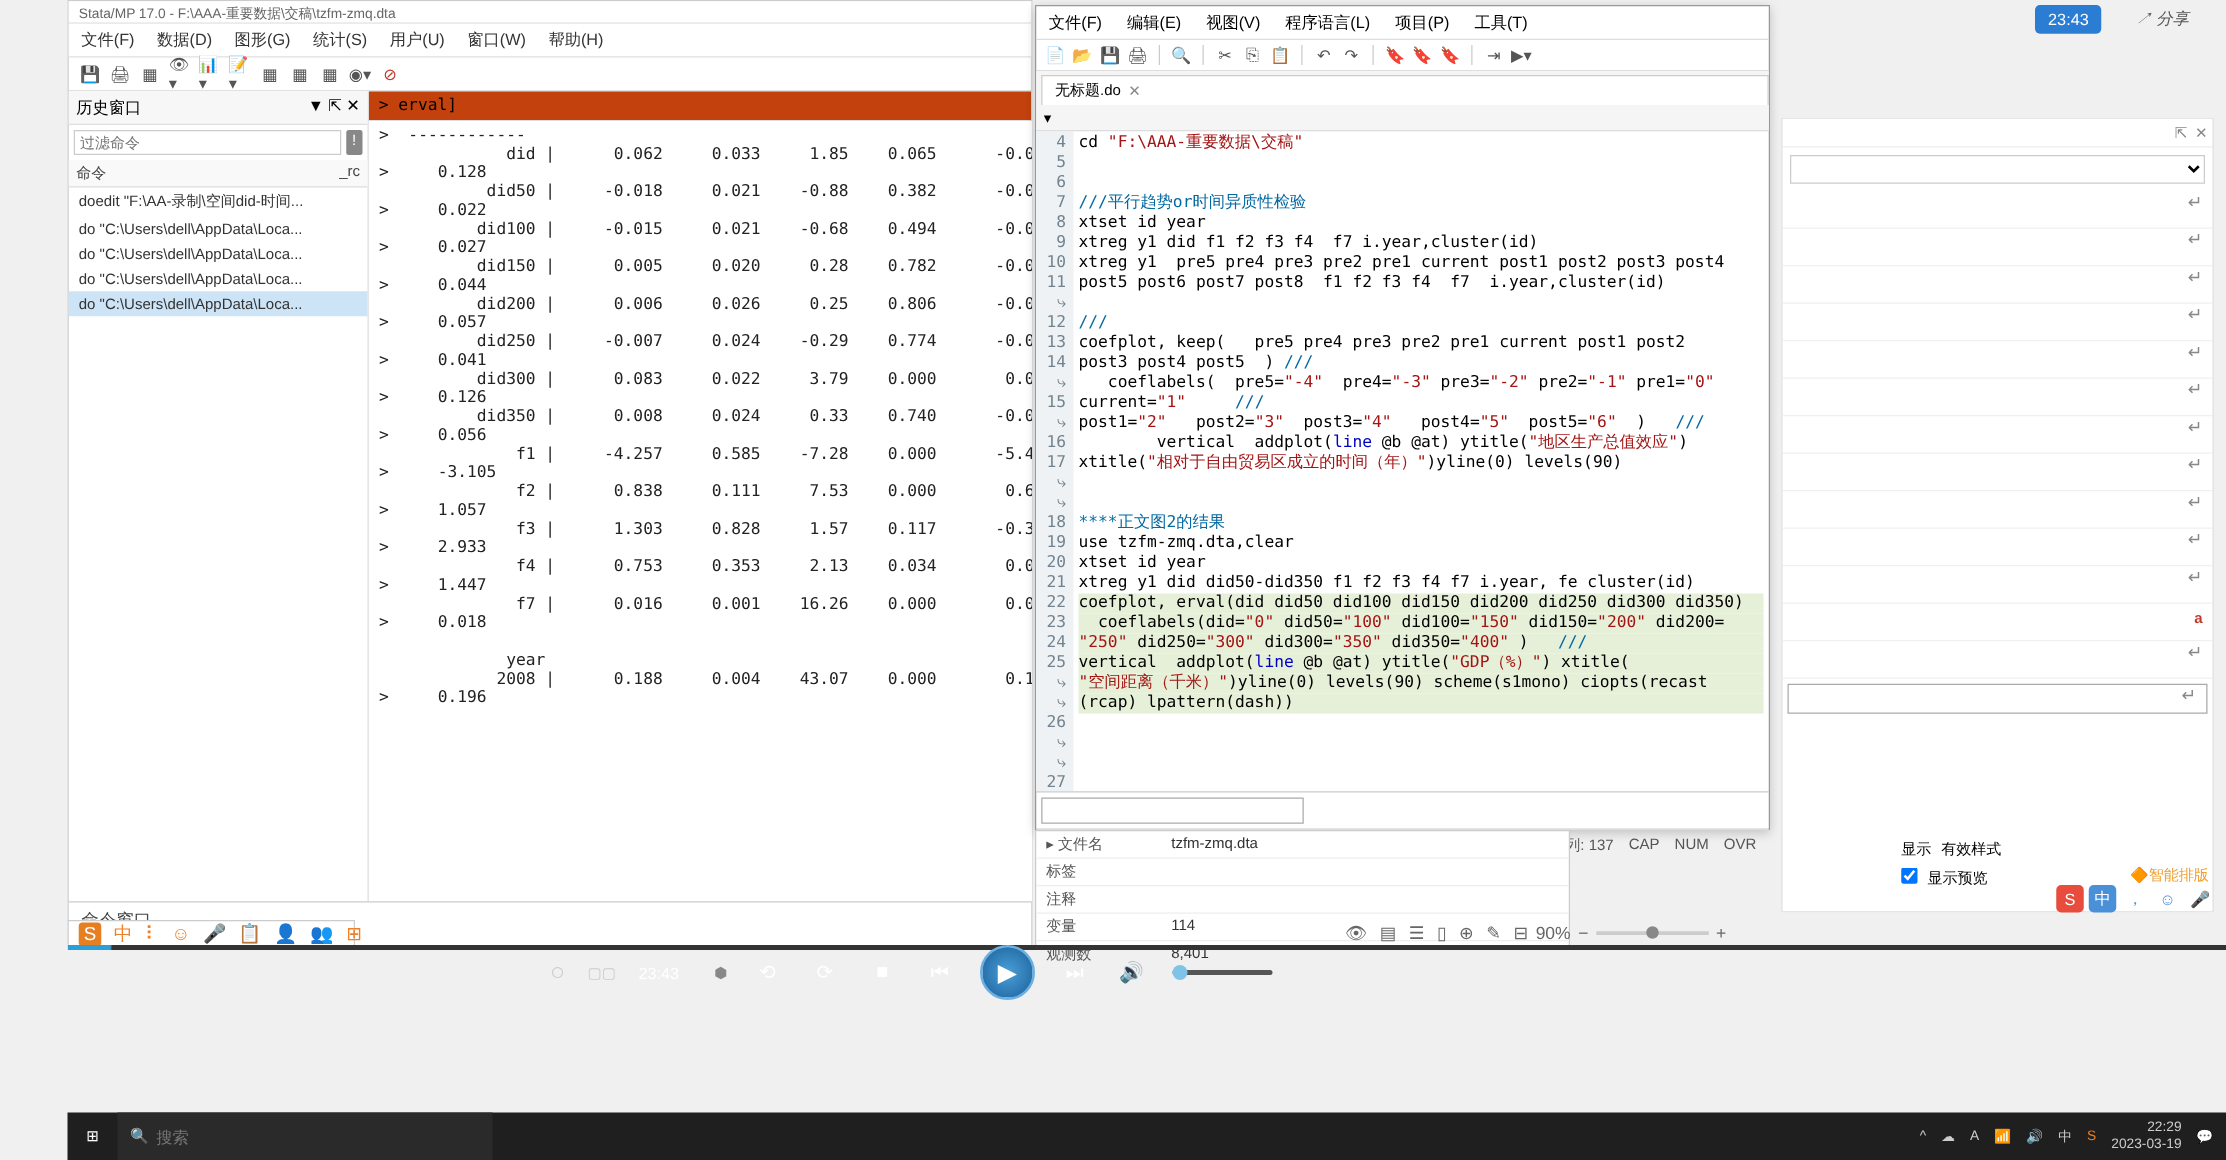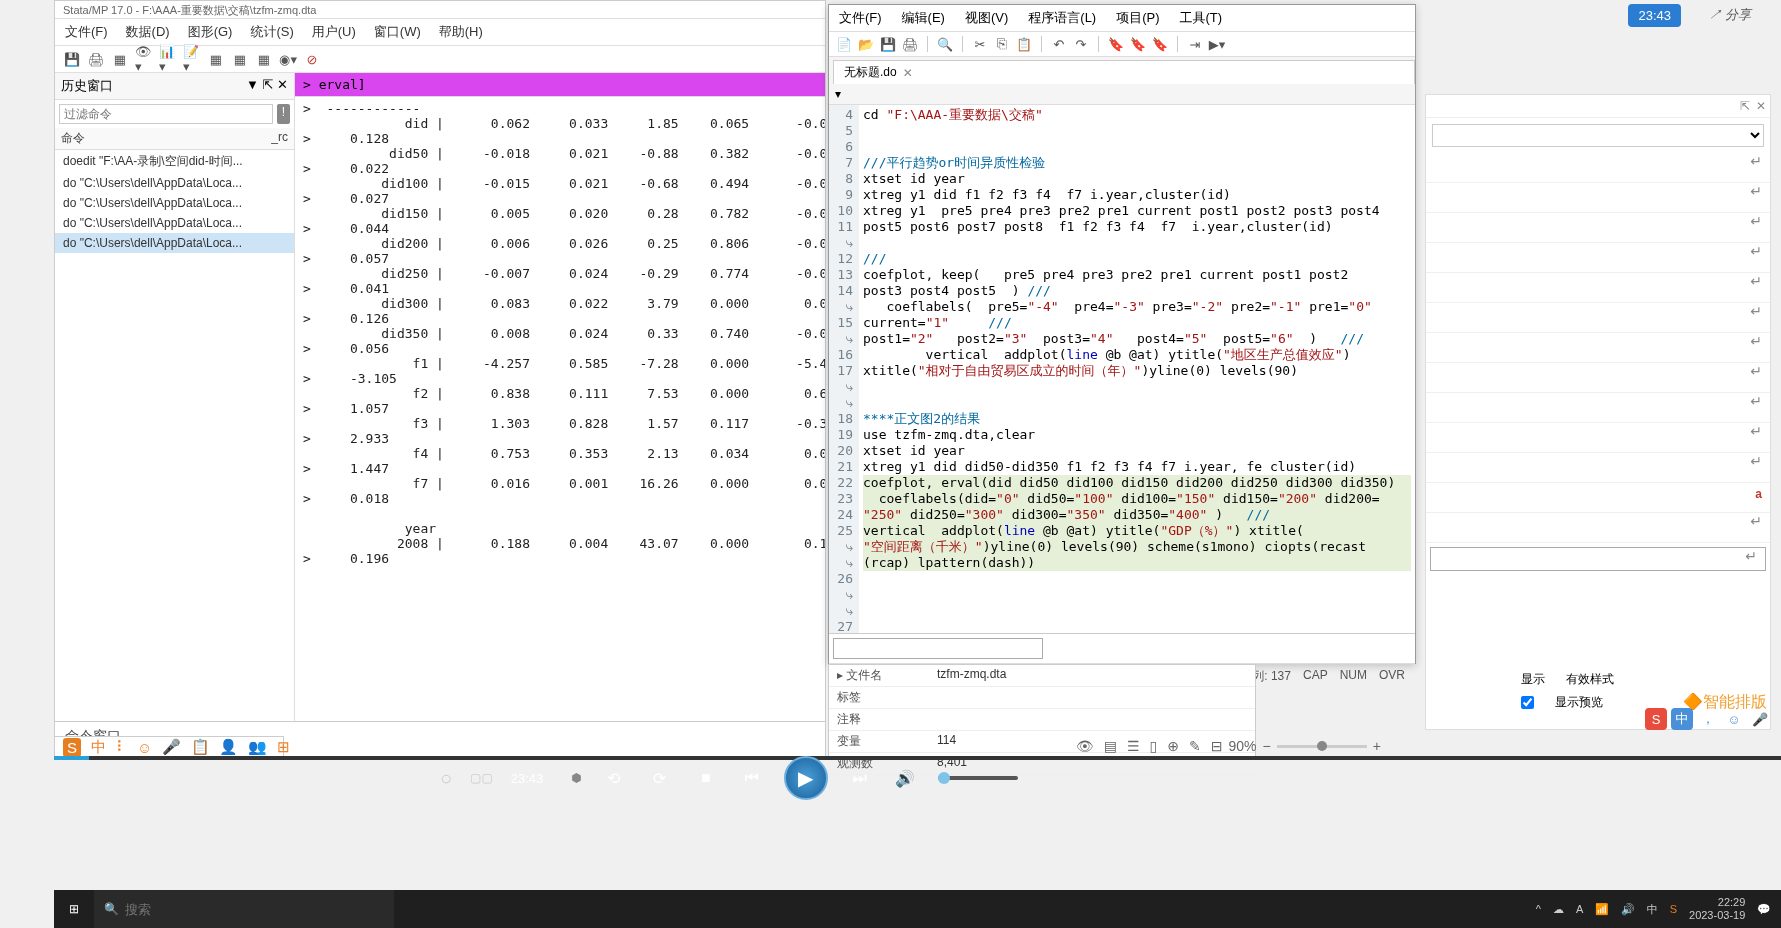--- a/index.html
+++ b/index.html
@@ -19,21 +19,21 @@
 .history-panel { width: 240px; border-right: 1px solid #ddd; display: flex; flex-direction: column; }
 .hp-header { display: flex; justify-content: space-between; padding: 4px 6px; border-bottom: 1px solid #ddd; background: #f7f7f7; font-size: 13px; }
 .hp-search { display: flex; padding: 4px; gap: 4px; }
 .hp-search input { flex: 1; border: 1px solid #ccc; padding: 2px 4px; font-size: 12px; }
 .hp-cols { display: flex; padding: 2px 6px; border-bottom: 1px solid #ddd; font-size: 12px; color: #444; background: #f9f9f9; }
 .hp-cols .c1 { flex: 1; } .hp-cols .c2 { width: 30px; text-align: right; }
 .hp-item { padding: 3px 8px; font-size: 12px; color: #333; white-space: nowrap; overflow: hidden; text-overflow: ellipsis; cursor: pointer; }
 .hp-item.sel { background: #cde4f7; }
 
 .results-panel { flex: 1; display: flex; flex-direction: column; overflow: hidden; }
-.results-top { padding: 4px 8px; border-bottom: 1px solid #ddd; font-family: Consolas, monospace; font-size: 13px; background: #d946ef; }
+.results-top { padding: 4px 8px; border-bottom: 1px solid #ddd; font-family: Consolas, monospace; font-size: 13px; background: #c2410c; }
 .results-body { flex: 1; overflow: auto; font-family: Consolas, monospace; font-size: 13px; padding: 4px 8px; background: #fff; white-space: pre; color: #222; }
 .cmd-window { height: 40px; border-top: 1px solid #ccc; padding: 6px 10px; font-size: 14px; color: #444; }
 
 .do-editor { position: absolute; left: 828px; top: 4px; width: 588px; height: 660px; background: #fff; border: 1px solid #999; box-shadow: 0 2px 8px rgba(0,0,0,0.2); }
 .do-menu { display: flex; gap: 20px; padding: 4px 10px; border-bottom: 1px solid #ddd; font-size: 13px; }
 .do-tb { display: flex; gap: 4px; padding: 3px 6px; border-bottom: 1px solid #ddd; align-items: center; }
 .do-tb .sep { width: 1px; height: 16px; background: #ccc; margin: 0 4px; }
 .do-tabs { display: flex; border-bottom: 1px solid #ddd; background: #f5f5f5; padding-top: 3px; flex-direction: column; }
 .do-tab { background: #fff; border: 1px solid #ccc; border-bottom: none; padding: 3px 10px; font-size: 12px; display: flex; align-items: center; gap: 6px; margin-left: 4px; }
 .do-tab .x { color: #888; cursor: pointer; }
@@ -53,21 +53,21 @@
 .props-panel { position: absolute; left: 828px; top: 664px; width: 428px; height: 96px; background: #fff; border: 1px solid #ccc; font-size: 12px; }
 .props-row { display: flex; border-bottom: 1px solid #eee; padding: 2px 8px; }
 .props-row .lbl { width: 100px; color: #555; } .props-row .val { flex: 1; color: #333; }
 
 .right-panel { position: absolute; right: 10px; top: 94px; width: 346px; height: 636px; background: #fff; border: 1px solid #ddd; }
 .rp-head { display: flex; justify-content: flex-end; gap: 6px; padding: 4px; border-bottom: 1px solid #eee; color: #888; }
 .rp-enter { position: absolute; right: 8px; font-size: 14px; color: #888; }
 .rp-row { height: 30px; border-bottom: 1px solid #f0f0f0; position: relative; }
 .rp-sel { margin: 6px; width: calc(100% - 12px); border: 1px solid #ccc; padding: 2px; background: #fff; }
 .rp-bottom { position: absolute; right: 10px; top: 668px; width: 250px; font-size: 12px; }
-.rp-bottom .row { display: flex; gap: 21px; padding: 3px 0; align-items: center; }
+.rp-bottom .row { display: flex; gap: 8px; padding: 3px 0; align-items: flex-start; }
 
 .bottom-tb { position: absolute; left: 1076px; top: 738px; display: flex; gap: 10px; align-items: center; color: #666; font-size: 14px; }
 .zoom { display: flex; align-items: center; gap: 6px; }
 .zoom-track { width: 90px; height: 3px; background: #ccc; position: relative; }
 .zoom-thumb { width: 10px; height: 10px; background: #888; border-radius: 50%; position: absolute; top: -4px; left: 40px; }
 
 .video-controls { position: absolute; left: 440px; top: 758px; width: 600px; height: 40px; display: flex; align-items: center; gap: 18px; }
 .vc-btn { width: 28px; height: 28px; display: flex; align-items: center; justify-content: center; color: #fff; font-size: 16px; }
 .vc-play { width: 44px; height: 44px; border-radius: 50%; background: radial-gradient(circle,#4a9fd8,#1a5f9a); border: 2px solid #6bb0e0; font-size: 20px; }
 .vc-time { color: #fff; font-size: 13px; margin-right: 10px; }
@@ -79,21 +79,21 @@
 .tb-search { display: flex; align-items: center; gap: 6px; color: #ccc; padding: 0 10px; height: 100%; background: #2a2a2a; width: 300px; }
 .tb-search input { background: transparent; border: none; color: #ccc; font-size: 13px; flex: 1; outline: none; }
 .tb-right { position: absolute; right: 10px; display: flex; align-items: center; gap: 12px; color: #ccc; font-size: 11px; }
 .tb-right .clock { text-align: right; line-height: 13px; }
 
 .left-dock { position: absolute; left: 54px; top: 736px; width: 230px; height: 22px; background: #fff; border: 1px solid #ccc; display: flex; align-items: center; gap: 10px; padding: 0 8px; color: #f08028; }
 .left-dock span { font-size: 15px; }
 
 .float-icons { position: absolute; right: 10px; top: 708px; display: flex; gap: 4px; align-items: center; }
 .float-icons .fi { width: 22px; height: 22px; border-radius: 4px; display: flex; align-items: center; justify-content: center; font-size: 13px; }
-.smart-layout { position: absolute; right: 14px; top: 692px; color: #f0a030; font-size: 16px; }
+.smart-layout { position: absolute; right: 14px; top: 692px; color: #f0a030; font-size: 12px; }
 
 .progress-bar { position: absolute; left: 54px; top: 756px; right: 0; height: 4px; background: #333; }
 .progress-fill { height: 100%; width: 2%; background: #2b9fd8; }
 </style>
 </head>
 <body>
 
 <div class="top-badge">23:43</div>
 <div class="share-btn">↗ 分享</div>
 

